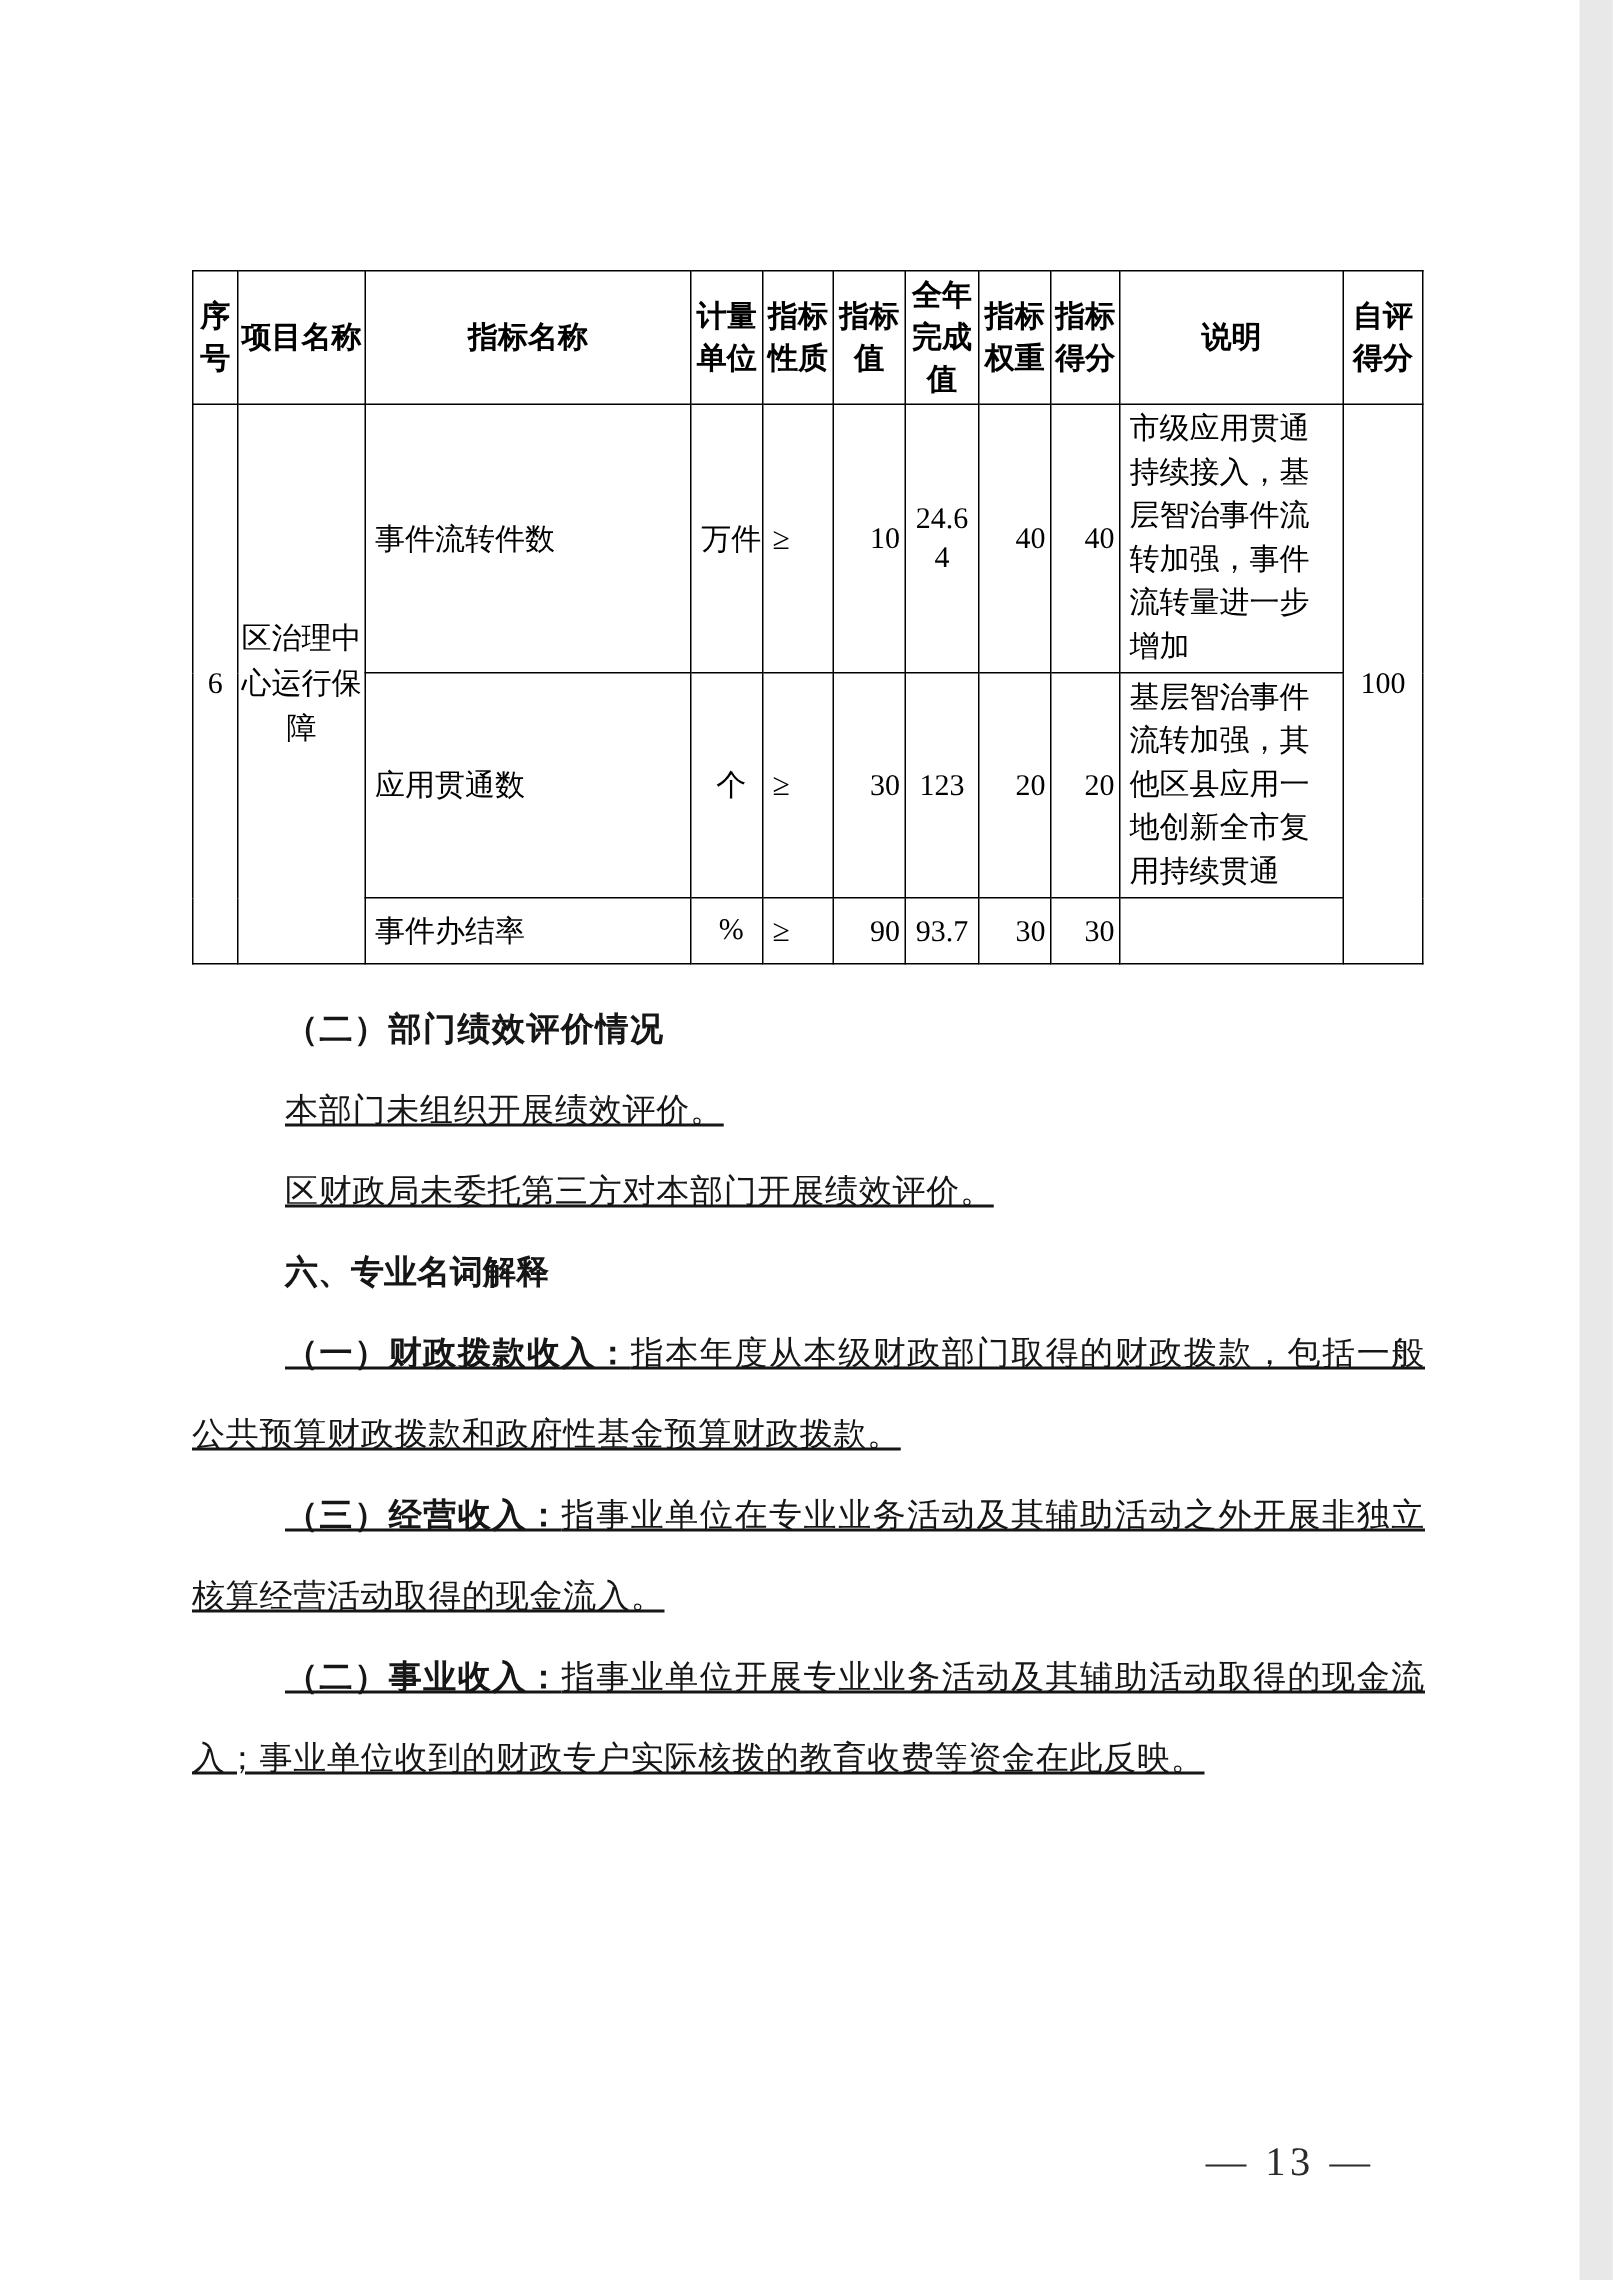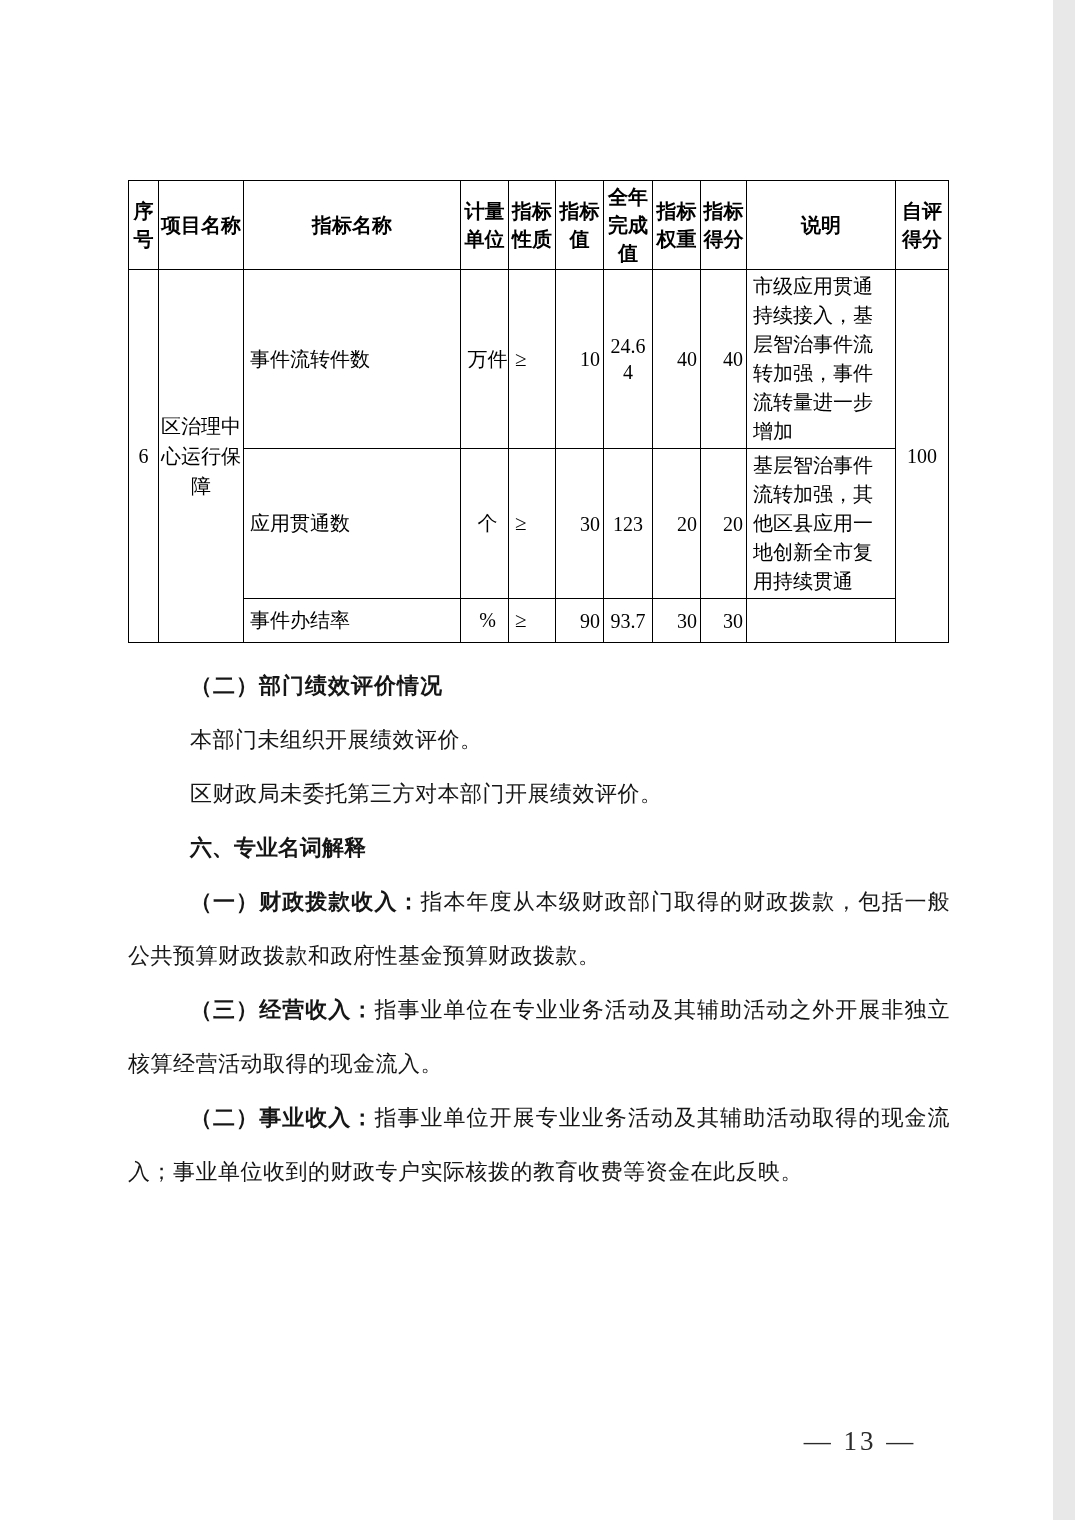--- a/index.html
+++ b/index.html
@@ -64,20 +64,21 @@
   }
   .h-sans {
     font-family: "Liberation Sans", "DejaVu Sans", sans-serif;
     font-weight: bold;
     text-indent: 62px;
   }
   .para {
     text-indent: 62px;
     text-align: justify;
     letter-spacing: 0.5px;
+    text-decoration: underline;
   }
   .para .lead { font-weight: bold; }
 
   
   .pageno {
     position: absolute;
     left: 790px;
     top: 1426px;
     width: 140px;
     text-align: center;

